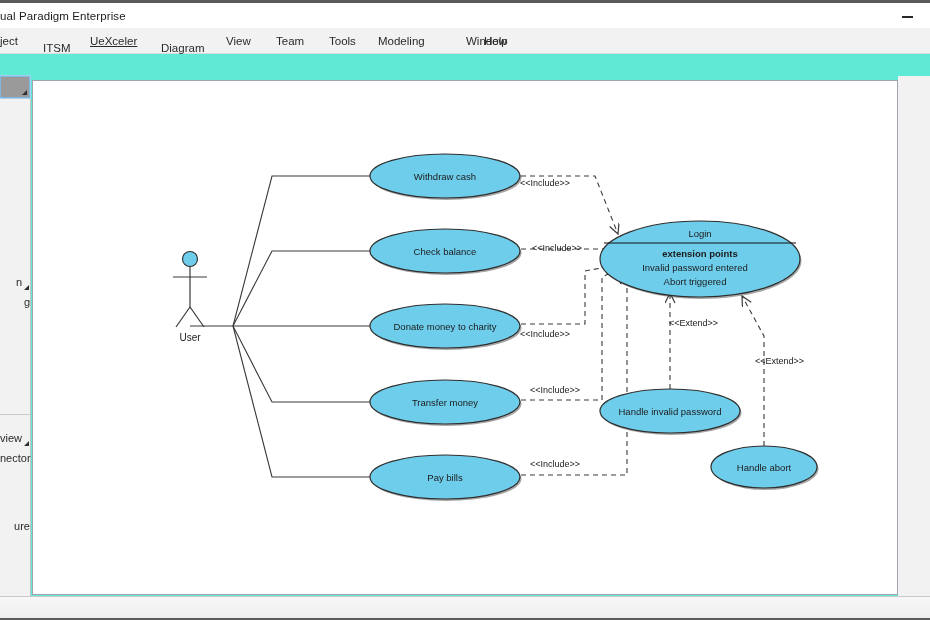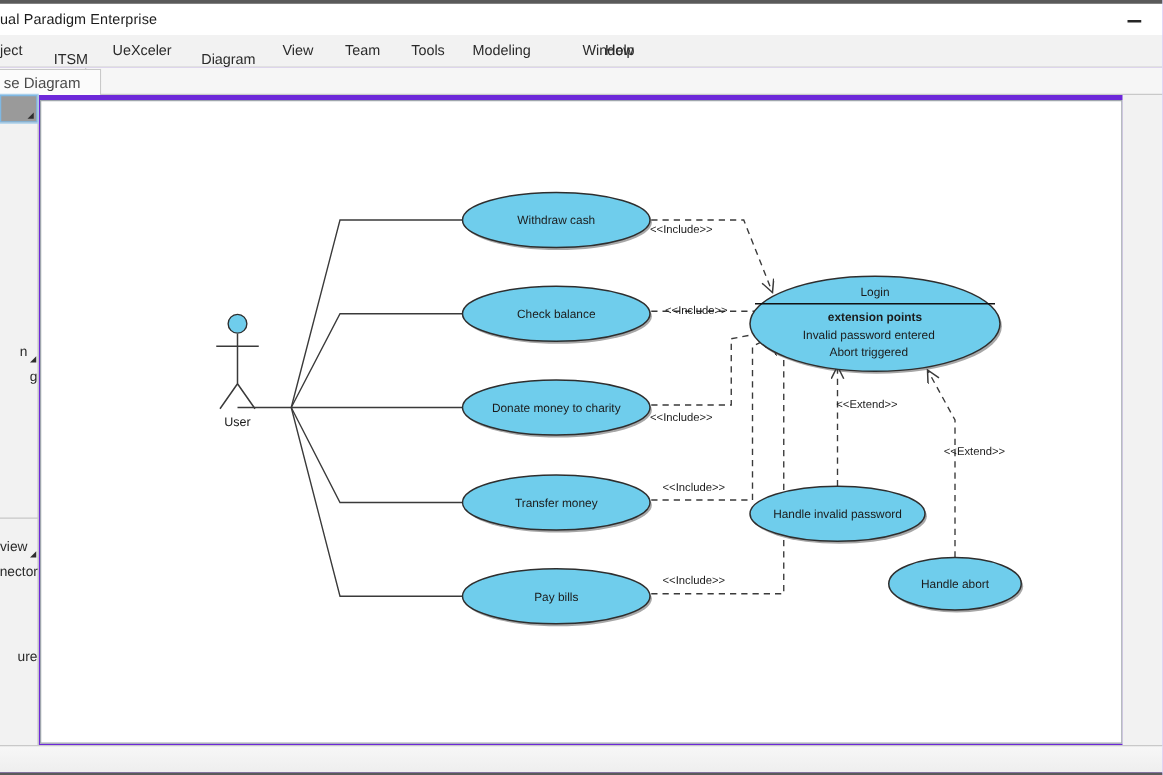--- a/index.html
+++ b/index.html
@@ -6,21 +6,21 @@
   html, body {
     margin: 0; padding: 0;
     width: 930px; height: 620px;
     overflow: hidden;
     font-family: "Liberation Sans", sans-serif;
     background: #ffffff;
   }
   #app {
     position: relative;
     width: 930px; height: 620px;
-    background: #6d28d9;
+    background: #5eead4;
   }
 
   
   .titlebar {
     position: absolute; left: 0; top: 0; width: 930px; height: 28px;
     background: #ffffff;
     border-top: 3px solid #5a5a5a;
     display: flex; align-items: center;
   }
   .win-title {
@@ -158,21 +158,21 @@
     </div>
   </div>
 
   <div class="menubar" id="menubar">
       <div class="menu-item" style="position: absolute; left: 0px;">
         <span>ject</span>
       </div>
       <div class="menu-item" style="position: absolute; left: 43px; align-items: flex-end;">
         <span>ITSM</span>
       </div>
-      <div class="menu-item" style="position: absolute; left: 90px;">
+      <div class="menu-item" style="position: absolute; left: 90px; text-decoration: underline;">
         <span>UeXceler</span>
       </div>
       <div class="menu-item" style="position: absolute; left: 161px; align-items: flex-end;">
         <span>Diagram</span>
       </div>
       <div class="menu-item" style="position: absolute; left: 226px;">
         <span>View</span>
       </div>
       <div class="menu-item" style="position: absolute; left: 276px;">
         <span>Team</span>
@@ -184,45 +184,38 @@
         <span>Modeling</span>
       </div>
       <div class="menu-item" style="position: absolute; left: 466px;">
         <span>Window</span>
       </div>
       <div class="menu-item" style="position: absolute; left: 484px;">
         <span>Help</span>
       </div>
     </div>
 
-  <div class="tabstrip">
-    <div class="tab-arrow-o"></div>
-    <div class="tab-arrow"></div>
-    <div class="tab">
-      <span>se Diagram</span>
-    </div>
-  </div>
 
   <div class="palette" id="palette">
       <div class="pal-item selected" style="position: absolute; top: 0px; left: 0px; width: 30px; justify-content: flex-end; padding-right: 9px;">
         <span></span>
         <span class="pal-corner"></span>
       </div>
       <div class="pal-item" style="position: absolute; top: 196px; left: 0px; width: 31px; justify-content: flex-end; padding-right: 9px;">
         <span>n</span>
         <span class="pal-corner"></span>
       </div>
       <div class="pal-item" style="position: absolute; top: 216px; left: 0px; width: 31px; justify-content: flex-end; padding-right: 1px;">
         <span>g</span>
       </div>
       <div class="pal-item" style="position: absolute; top: 352px; left: 0px; width: 31px; justify-content: flex-end; padding-right: 9px;">
         <span>rview</span>
         <span class="pal-corner"></span>
       </div>
-      <div class="pal-item" style="position: absolute; top: 372px; left: 0px; width: 31px; justify-content: center; padding-right: 1px;">
+      <div class="pal-item" style="position: absolute; top: 372px; left: 0px; width: 31px; justify-content: flex-start; padding-right: 1px;">
         <span>nector</span>
       </div>
       <div class="pal-item" style="position: absolute; top: 440px; left: 0px; width: 31px; justify-content: flex-end; padding-right: 1px; padding-left: 27px;">
         <span>ure</span>
       </div>
       <div style="position: absolute; left: 0px; top: 338px; width: 31px; height: 1px; background: rgb(200, 200, 200);"></div>
     </div>
 
   <div class="canvas-wrap">
     <svg class="canvas-svg" id="diagram-svg" width="864" height="513" viewBox="0 0 864 513">

